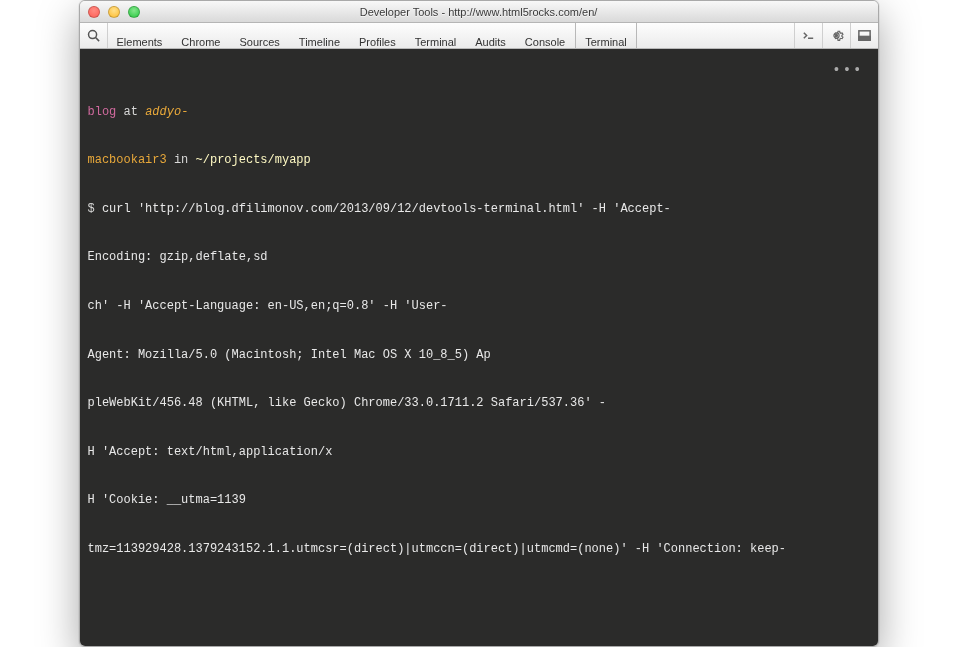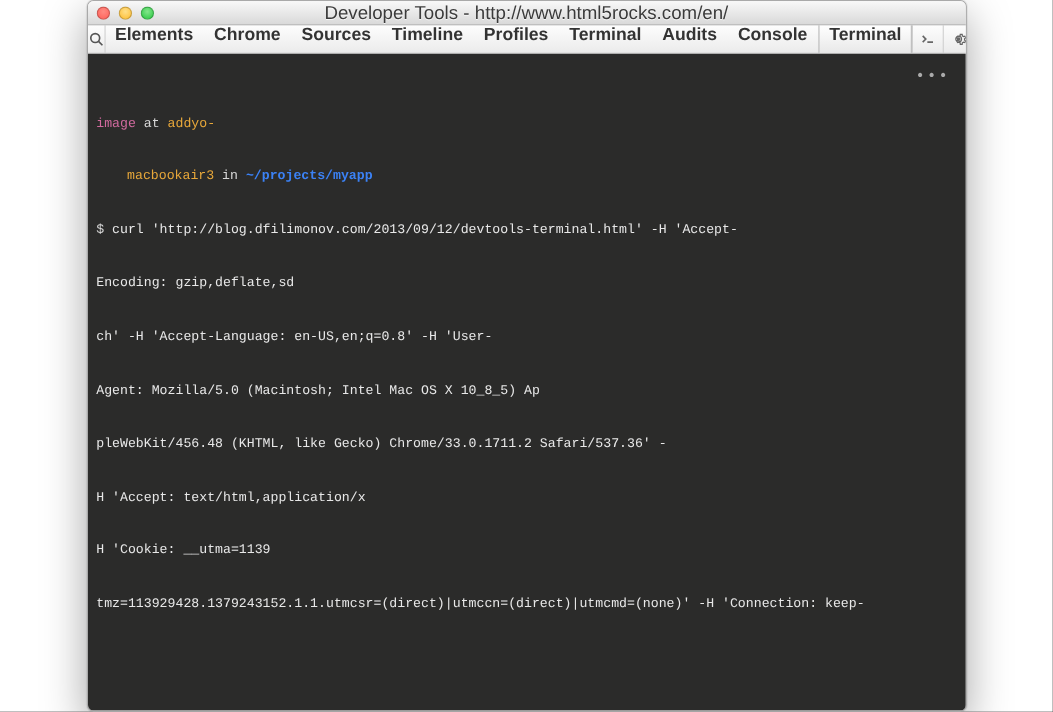--- a/index.html
+++ b/index.html
@@ -40,21 +40,21 @@
       height: 12px;
       border-radius: 50%;
       border: 0.5px solid rgba(0,0,0,0.2);
     }
     .tl.red { background: radial-gradient(circle at 50% 35%, #ff8b82, #ff5f57); }
     .tl.yellow { background: radial-gradient(circle at 50% 35%, #ffe08a, #febc2e); }
     .tl.green { background: radial-gradient(circle at 50% 35%, #85e68c, #28c840); }
     .title {
       flex: 1;
       text-align: center;
-      font-size: 17px;
+      font-size: 11px;
       color: #3a3a3a;
       text-shadow: 0 1px 0 rgba(255,255,255,0.7);
     }
     .toolbar {
       height: 26px;
       background: linear-gradient(to bottom, #fdfdfd, #ebebeb);
       border-bottom: 1px solid #b8b8b8;
       display: flex;
       align-items: stretch;
     }
@@ -68,26 +68,25 @@
     }
     .tool-btn svg { width: 15px; height: 15px; }
     .tabs {
       display: flex;
       align-items: stretch;
       flex: 1;
     }
     .tab {
       padding: 0 9px;
       display: flex;
-      align-items: flex-start;
-      font-size: 16px;
+      align-items: flex-end;
+      font-size: 11px;
       color: #333;
       cursor: default;
       border-right: 1px solid transparent;
-      font-weight: bold;
     }
     .tab.active {
       background: linear-gradient(to bottom, #fff, #e8e8e8);
       border-left: 1px solid #b8b8b8;
       border-right: 1px solid #b8b8b8;
     }
     .toolbar-right {
       display: flex;
       align-items: stretch;
     }
@@ -115,24 +114,24 @@
     .ellipsis {
       position: absolute;
       top: 12px;
       right: 14px;
       color: #aaa;
       letter-spacing: 2px;
       font-size: 14px;
     }
     .p-user { color: #d16a9e; }
     .p-at { color: #d8d8d8; }
-    .p-host { color: #e8a83a; }
-    .p-mach { color: #e8a83a; margin-left: 28px; }
+    .p-host { color: #e8a83a; font-style: italic; }
+    .p-mach { color: #e8a83a; }
     .p-in { color: #d8d8d8; }
-    .p-path { color: #3b82f6; font-weight: bold; }
+    .p-path { color: #fef9c3; }
     .p-prompt { color: #d8d8d8; }
   </style>
 </head>
 <body>
 
 <div class="window">
   <div class="titlebar">
     <div class="traffic">
       <div class="tl red"></div>
       <div class="tl yellow"></div>
@@ -194,21 +193,21 @@
         <svg viewBox="0 0 16 16" fill="none" stroke="currentColor" stroke-width="1.6">
           <rect x="2" y="3" width="12" height="10"></rect>
           <rect x="2" y="9" width="12" height="4" fill="currentColor"></rect>
         </svg>
       </div>
     </div>
   </div>
 
   <div class="terminal">
     <div class="ellipsis">•••</div>
-    <div><span class="p-user">image</span><span class="p-at"> at </span><span class="p-host">addyo-</span></div>
+    <div><span class="p-user">blog</span><span class="p-at"> at </span><span class="p-host">addyo-</span></div>
     <div><span class="p-mach">macbookair3</span><span class="p-in"> in </span><span class="p-path">~/projects/myapp</span></div>
     <div><span class="p-prompt">$ </span><span>curl 'http://blog.dfilimonov.com/2013/09/12/devtools-terminal.html' -H 'Accept-</span></div>
     <div>Encoding: gzip,deflate,sd</div>
     <div>ch' -H 'Accept-Language: en-US,en;q=0.8' -H 'User-</div>
     <div>Agent: Mozilla/5.0 (Macintosh; Intel Mac OS X 10_8_5) Ap</div>
     <div>pleWebKit/456.48 (KHTML, like Gecko) Chrome/33.0.1711.2 Safari/537.36' -</div>
     <div>H 'Accept: text/html,application/x</div>
     <div>H 'Cookie: __utma=1139</div>
     <div>tmz=113929428.1379243152.1.1.utmcsr=(direct)|utmccn=(direct)|utmcmd=(none)' -H 'Connection: keep-</div>
     

